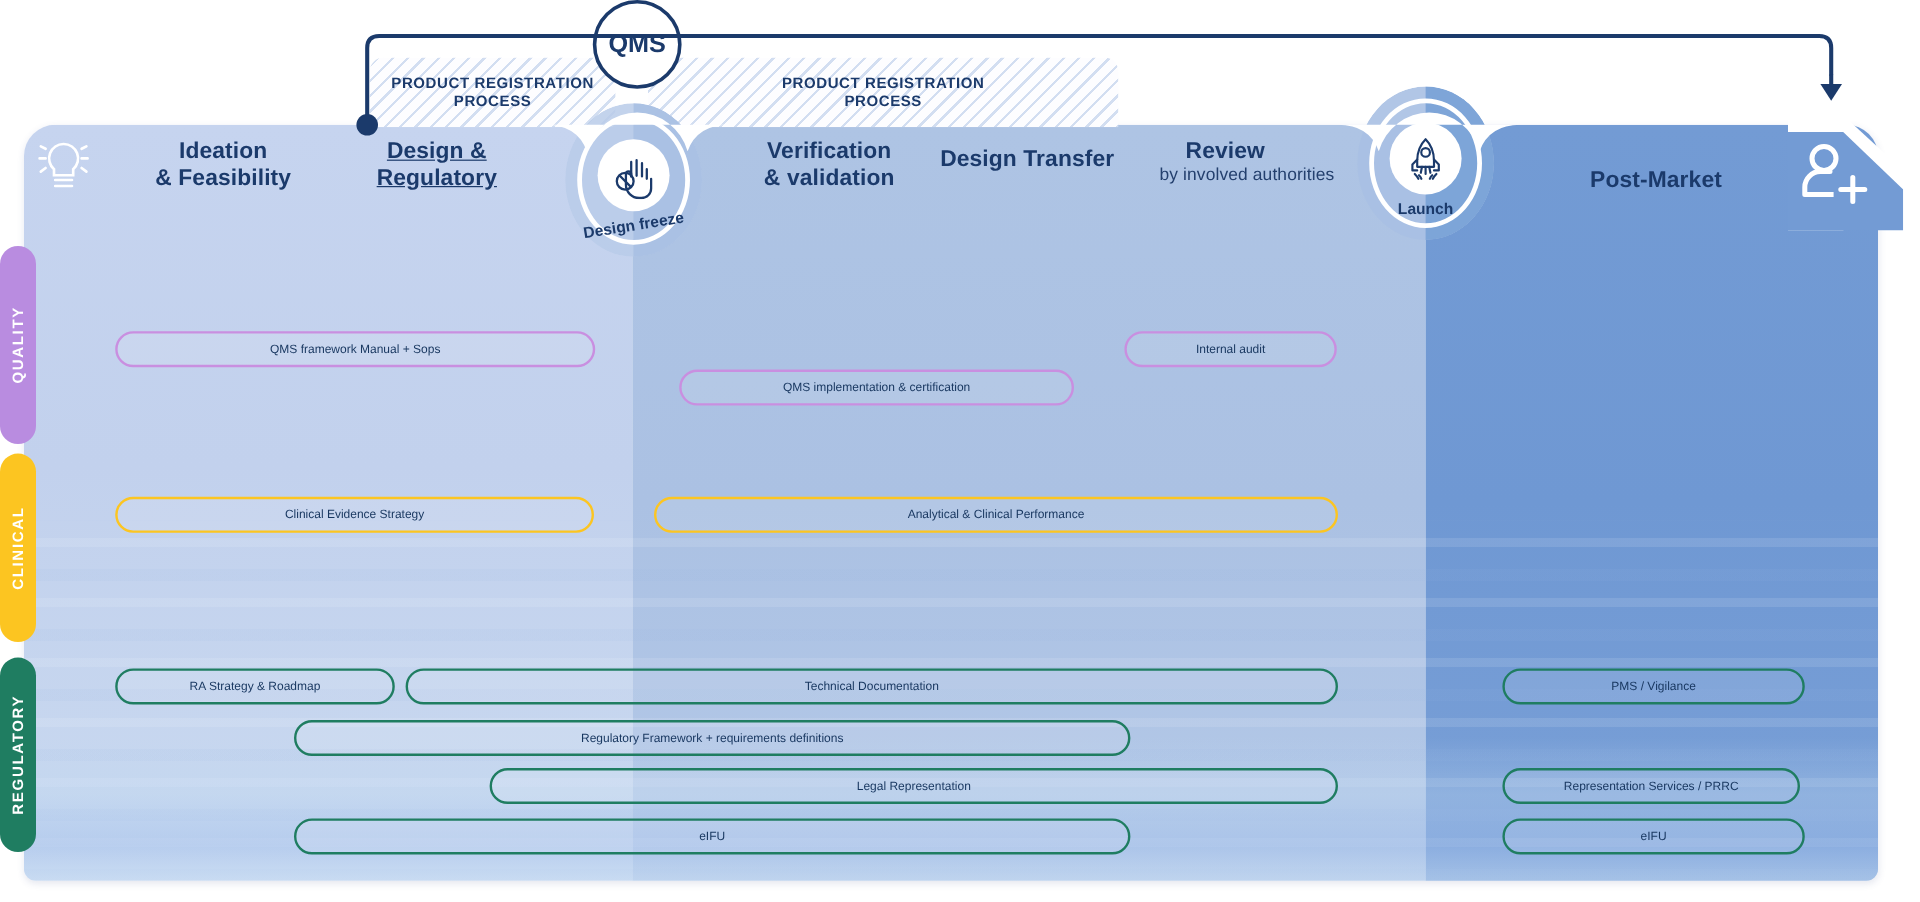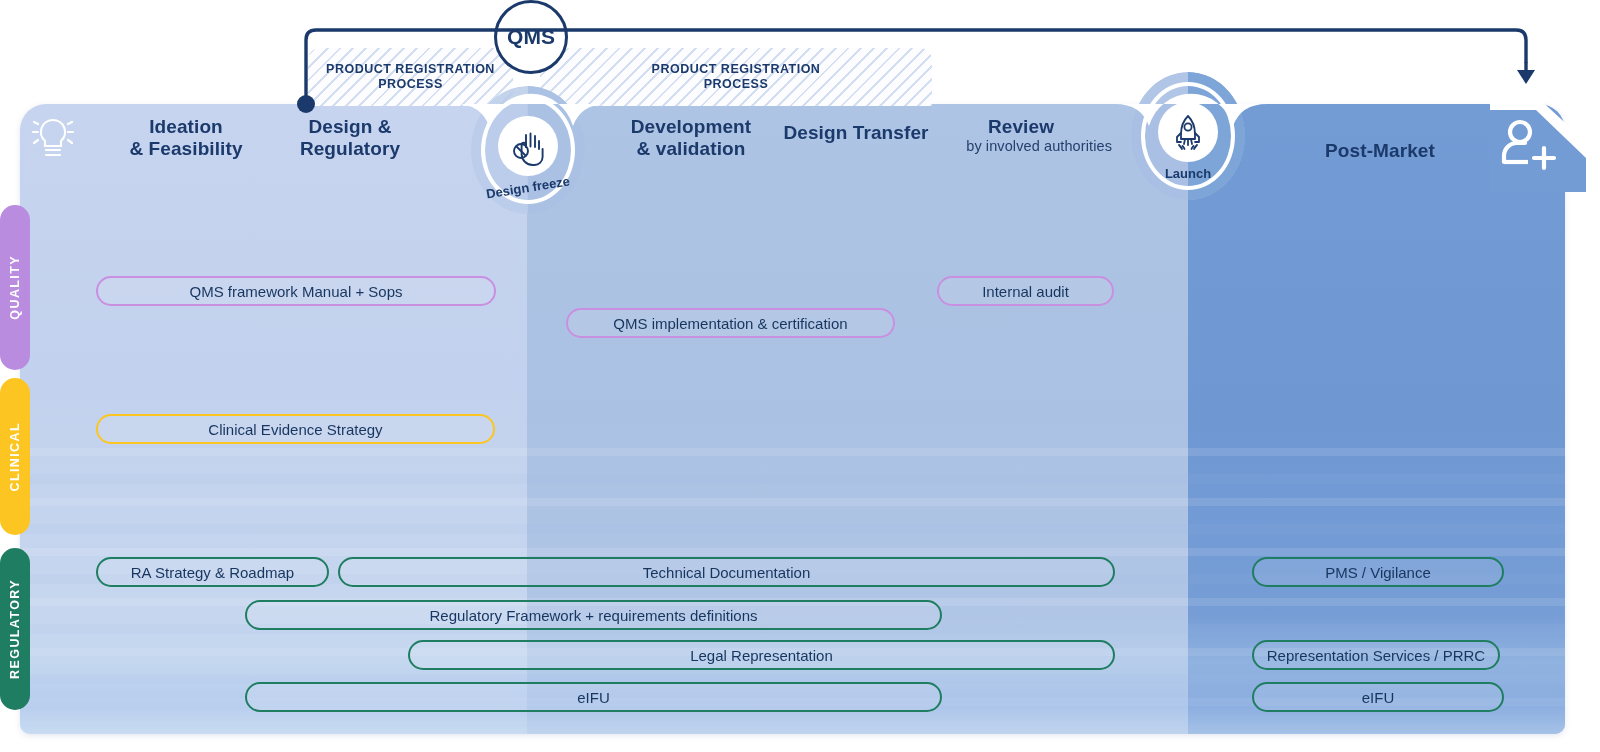--- a/index.html
+++ b/index.html
@@ -45,21 +45,21 @@
        display:flex;align-items:center;justify-content:center;
        color:#ffffff;font-weight:bold;font-size:12.5px;letter-spacing:1.4px;}
   .cat span{writing-mode:vertical-rl;transform:rotate(180deg);white-space:nowrap;}
   .cat-quality{top:205px;height:165px;background:#b98ce0;}
   .cat-clinical{top:378px;height:157px;background:#fcc521;}
   .cat-regulatory{top:548px;height:162px;background:#1f7d61;}
 
   
   .pill{position:absolute;height:30px;border-radius:16px;
         display:flex;align-items:center;justify-content:center;
-        font-size:15px;color:#17365f;white-space:nowrap;
+        font-size:10px;color:#17365f;white-space:nowrap;
         background:rgba(255,255,255,.10);
         box-sizing:border-box;}
   .pill.q{border:2px solid #c98fe0;}
   .pill.c{border:2px solid #fcc521;}
   .pill.r{border:2px solid #1f7d61;}
 
   
   .hatch{position:absolute;top:48px;height:58px;
      background-color:#fdfdff;
      background-image:repeating-linear-gradient(-45deg,
@@ -133,26 +133,26 @@
       <path d="M14,66 h24"></path>
       <path d="M54,52 v20 M44,62 h20" stroke-linecap="round"></path>
     </g>
   </svg>
 
   <div class="topstrip">
     <div class="stage-title" style="left:96px;top:116px;width:180px;">
       <span>Ideation</span><br>
       <span>&amp; Feasibility</span>
     </div>
-    <div class="stage-title" style="left:262px;top:116px;width:176px;">
+    <div class="stage-title" style="left:276px;top:116px;width:176px;text-decoration:underline;">
       <span>Design &amp;</span><br>
       <span>Regulatory</span>
     </div>
     <div class="stage-title" style="left:602px;top:116px;width:178px;">
-      <span>Development</span><br>
+      <span>Verification</span><br>
       <span>&amp; validation</span>
     </div>
     <div class="stage-title" style="left:766px;top:122px;width:180px;">
       <span>Design Transfer</span>
     </div>
     <div class="stage-title" style="left:930px;top:116px;width:182px;">
       <span>Review</span>
       <span class="sub">by involved authorities</span>
     </div>
     <div class="stage-title" style="left:1290px;top:140px;width:180px;">
@@ -250,20 +250,23 @@
   <div class="pill q" style="left:566px;top:276px;width:329px;margin-top:32px;">
     <span>QMS implementation &amp; certification</span>
   </div>
   <div class="pill q" style="left:937px;top:276px;width:177px;">
     <span>Internal audit</span>
   </div>
 
   <div class="pill c" style="left:96px;top:414px;width:399px;">
     <span>Clinical Evidence Strategy</span>
   </div>
+  <div class="pill c" style="left:545px;top:414px;width:570px;">
+    <span>Analytical &amp; Clinical Performance</span>
+  </div>
 
   <div class="pill r" style="left:96px;top:557px;width:233px;">
     <span>RA Strategy &amp; Roadmap</span>
   </div>
   <div class="pill r" style="left:1252px;top:557px;width:252px;">
     <span>PMS / Vigilance</span>
   </div>
   <div class="pill r" style="left:338px;top:557px;width:777px;">
     <span>Technical Documentation</span>
   </div>

